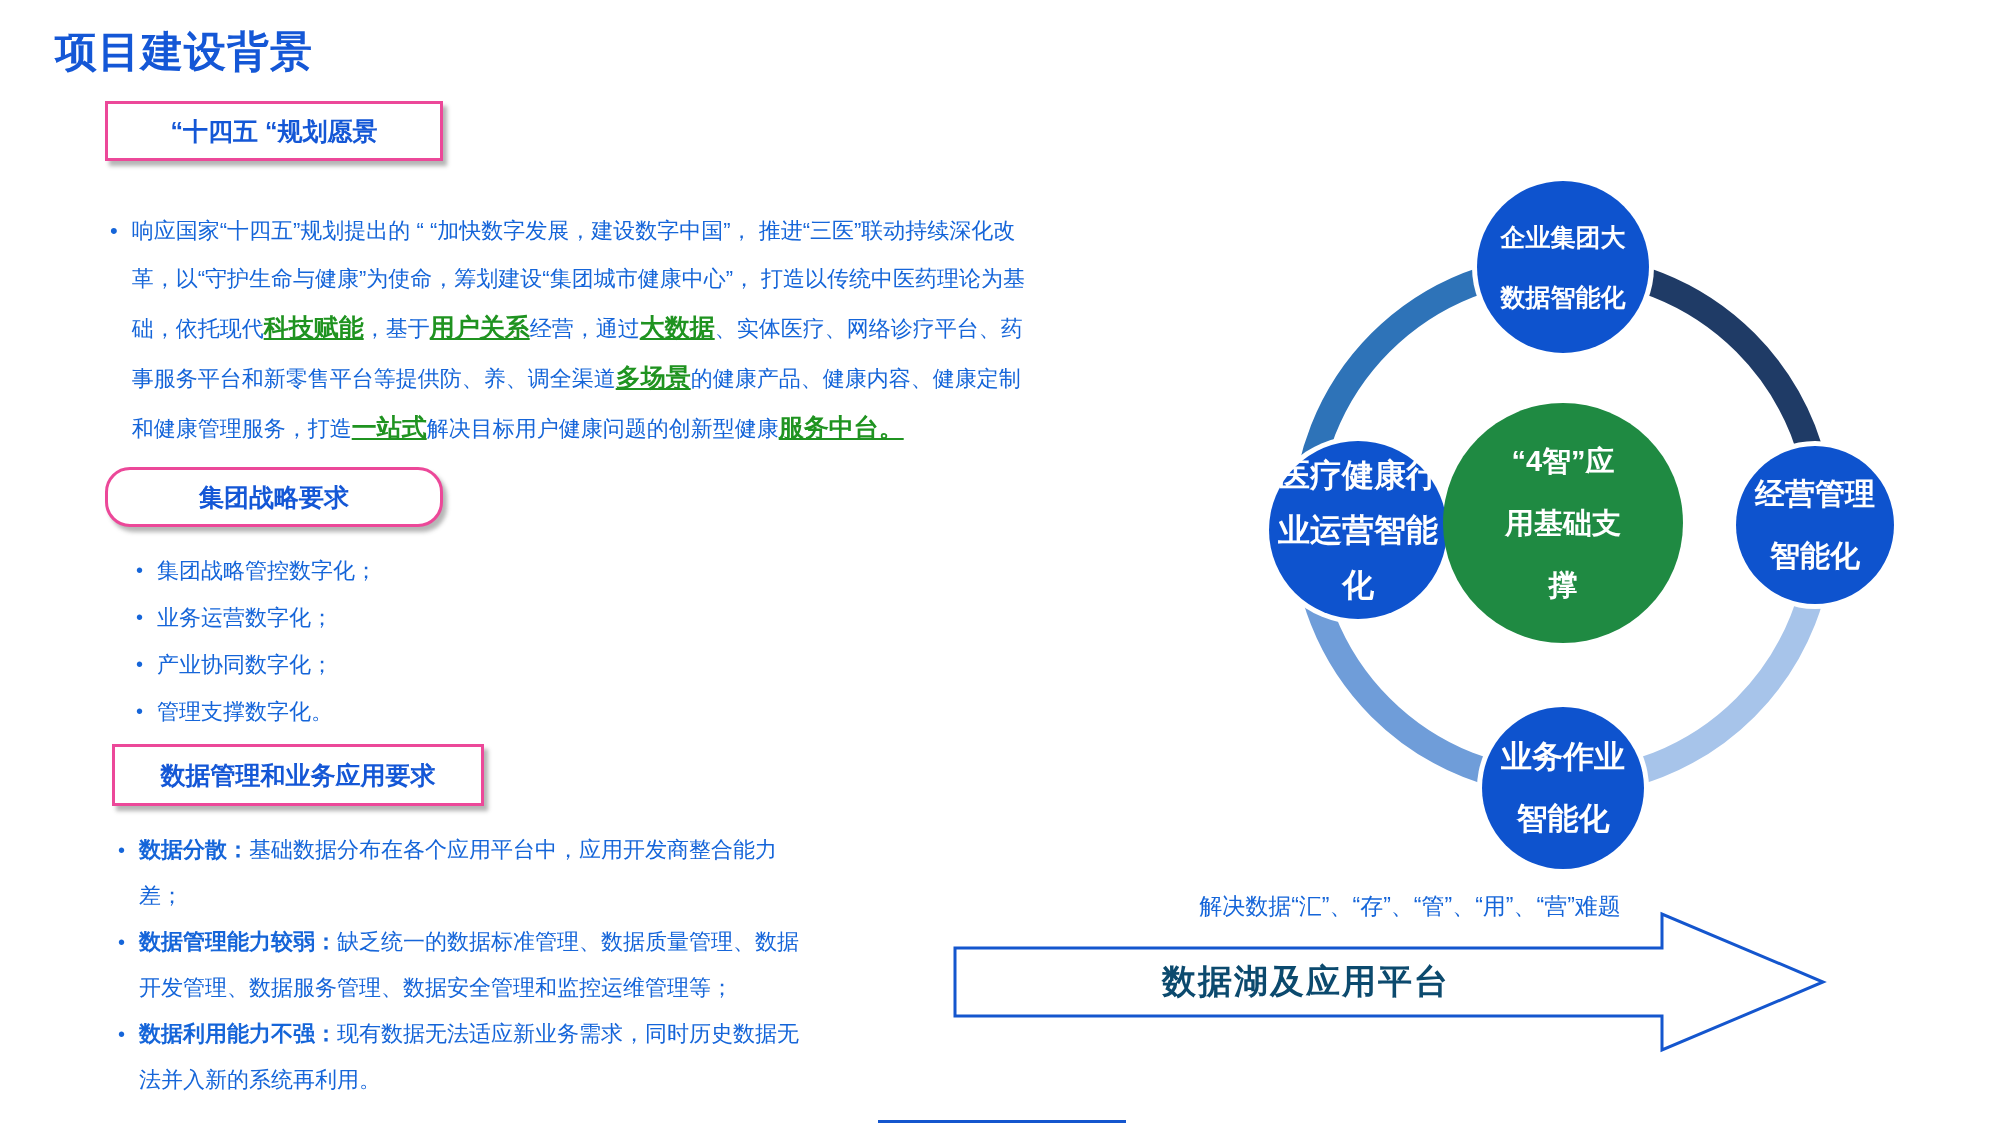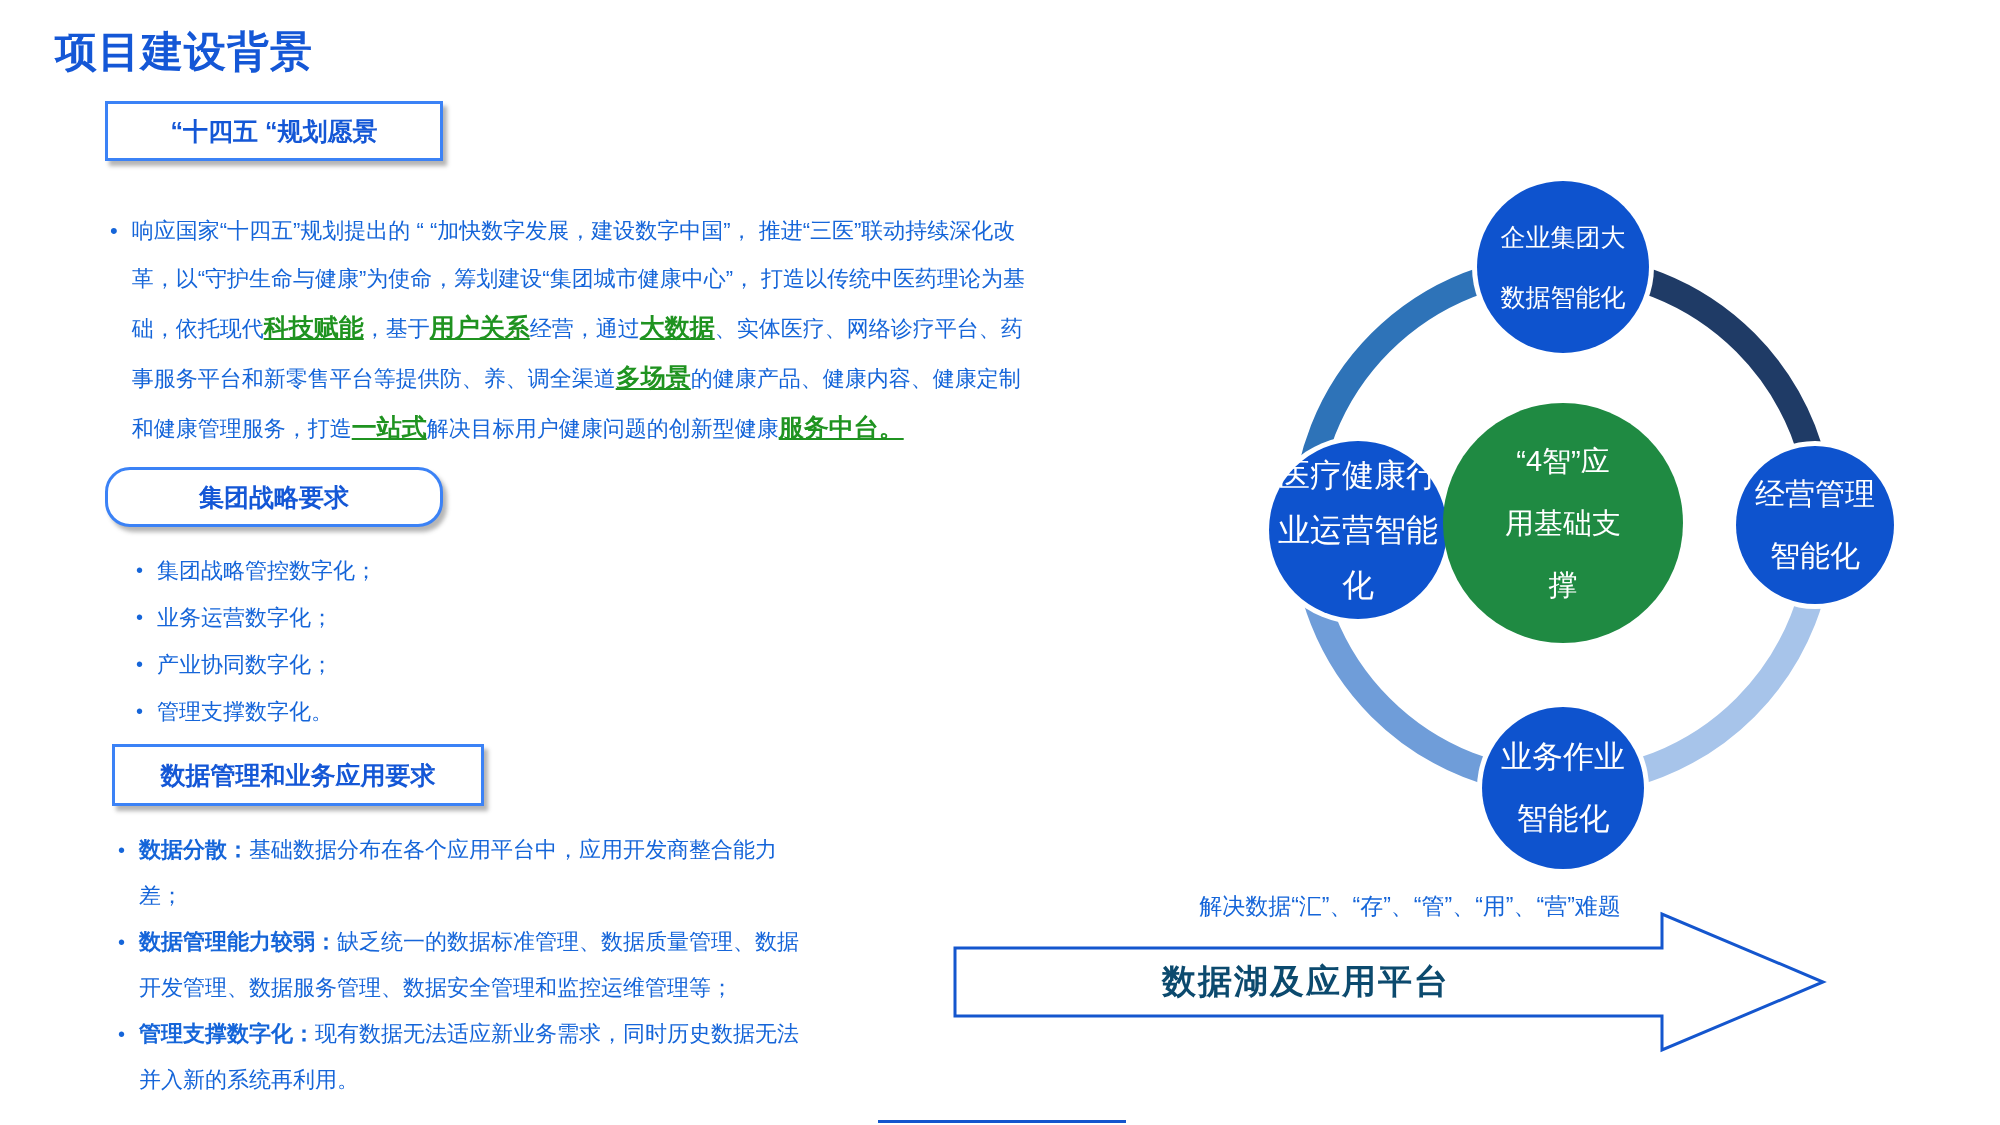--- a/index.html
+++ b/index.html
@@ -6,21 +6,21 @@
   .slide{
     position:relative;width:2000px;height:1125px;background:#ffffff;
     font-family:"Liberation Sans","DejaVu Sans",sans-serif;overflow:hidden;
   }
   
   .page-title{
     position:absolute;left:55px;top:24px;font-size:42px;font-weight:bold;
     color:#1457d6;letter-spacing:1px;
   }
   .hbox{
-    position:absolute;background:#ffffff;border:3px solid #3b82f6;
+    position:absolute;background:#ffffff;border:3px solid #ec4899;
     box-shadow:4px 5px 4px rgba(90,90,90,.45);
     display:flex;align-items:center;justify-content:center;
     font-size:25px;font-weight:bold;color:#1457d6;
   }
   .hbox1{left:105px;top:101px;width:332px;height:54px;}
   .hbox2{left:105px;top:467px;width:332px;height:54px;border-radius:25px;}
   .hbox3{left:112px;top:744px;width:366px;height:56px;}
   .para{
     position:absolute;left:110px;top:207px;width:925px;display:flex;
   }
@@ -39,21 +39,21 @@
   .list3{position:absolute;left:118px;top:827px;width:716px;}
   .list3 .li{display:flex;}
   .list3 .bullet-dot{line-height:46px;font-size:20px;}
   .list3 .txt{font-size:22px;line-height:46px;color:#1565d9;width:672px;}
   .list3 .lead{font-weight:bold;margin-top:28px;}
   
   .ring-svg{position:absolute;left:1100px;top:130px;}
   .node{
     position:absolute;border-radius:50%;background:#0e53ce;color:#ffffff;
     display:flex;flex-direction:column;align-items:center;justify-content:center;
-    text-align:center;font-weight:normal;box-shadow:0 0 0 5px #ffffff;
+    text-align:center;font-weight:bold;box-shadow:0 0 0 5px #ffffff;
   }
   .node span{display:block;}
   .node-top{left:1477px;top:181px;width:172px;height:172px;font-size:25px;}
   .node-top span{line-height:60px;}
   .node-left{left:1269px;top:441px;width:178px;height:178px;font-size:32px;}
   .node-left span{line-height:55px;}
   .node-right{left:1736px;top:446px;width:158px;height:158px;font-size:30px;}
   .node-right span{line-height:62px;}
   .node-bottom{left:1482px;top:707px;width:162px;height:162px;font-size:31px;}
   .node-bottom span{line-height:62px;}
@@ -120,21 +120,21 @@
     <div class="li">
       <span class="bullet-dot">•</span>
       <div class="txt"><span class="lead">数据分散：</span><span>基础数据分布在各个应用平台中，应用开发商整合能力差；</span></div>
     </div>
     <div class="li">
       <span class="bullet-dot">•</span>
       <div class="txt"><span class="lead">数据管理能力较弱：</span><span>缺乏统一的数据标准管理、数据质量管理、数据开发管理、数据服务管理、数据安全管理和监控运维管理等；</span></div>
     </div>
     <div class="li">
       <span class="bullet-dot">•</span>
-      <div class="txt"><span class="lead">管理支撑数字化：</span><span>现有数据无法适应新业务需求，同时历史数据无法并入新的系统再利用。</span></div>
+      <div class="txt"><span class="lead">数据利用能力不强：</span><span>现有数据无法适应新业务需求，同时历史数据无法并入新的系统再利用。</span></div>
     </div>
   </div>
 
   <svg class="ring-svg" width="880" height="770" viewBox="0 0 880 770">
     <path d="M 205 395 A 258 258 0 0 1 463 137" fill="none" stroke="#2e73b8" stroke-width="26"></path>
     <path d="M 463 137 A 258 258 0 0 1 721 395" fill="none" stroke="#1f3b66" stroke-width="26"></path>
     <path d="M 721 395 A 258 258 0 0 1 463 653" fill="none" stroke="#a7c4ea" stroke-width="26"></path>
     <path d="M 463 653 A 258 258 0 0 1 205 395" fill="none" stroke="#6f9dd9" stroke-width="26"></path>
   </svg>
 

